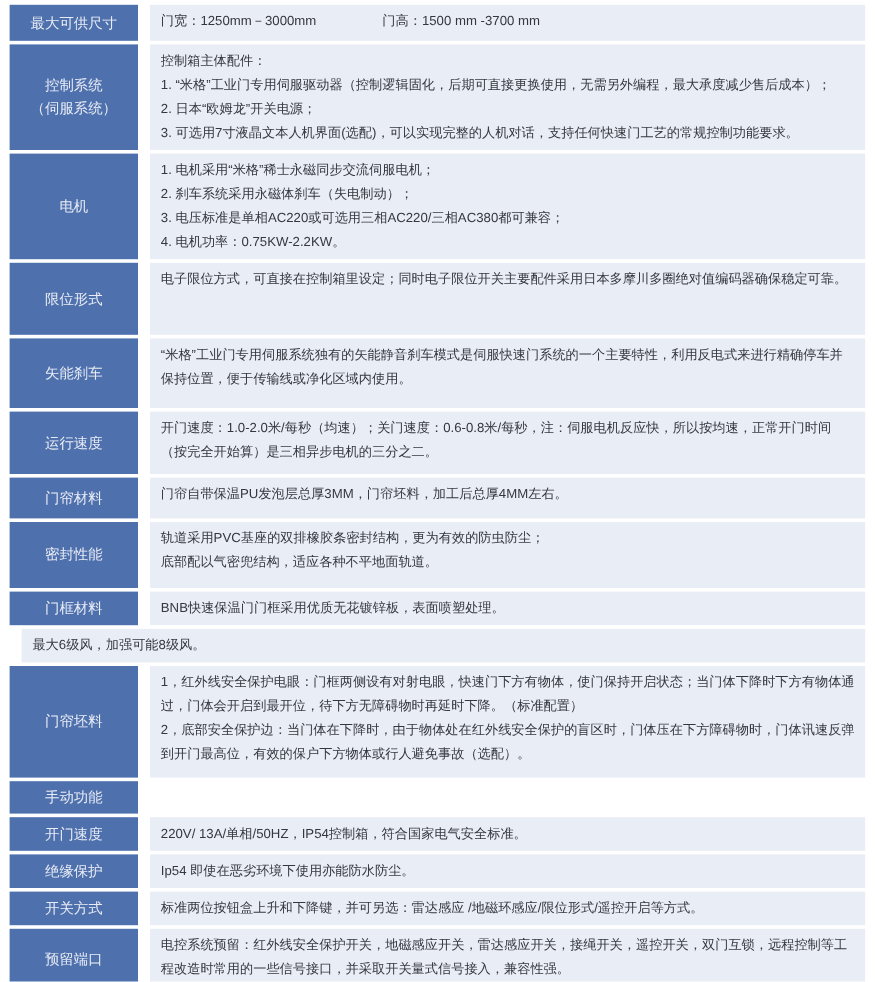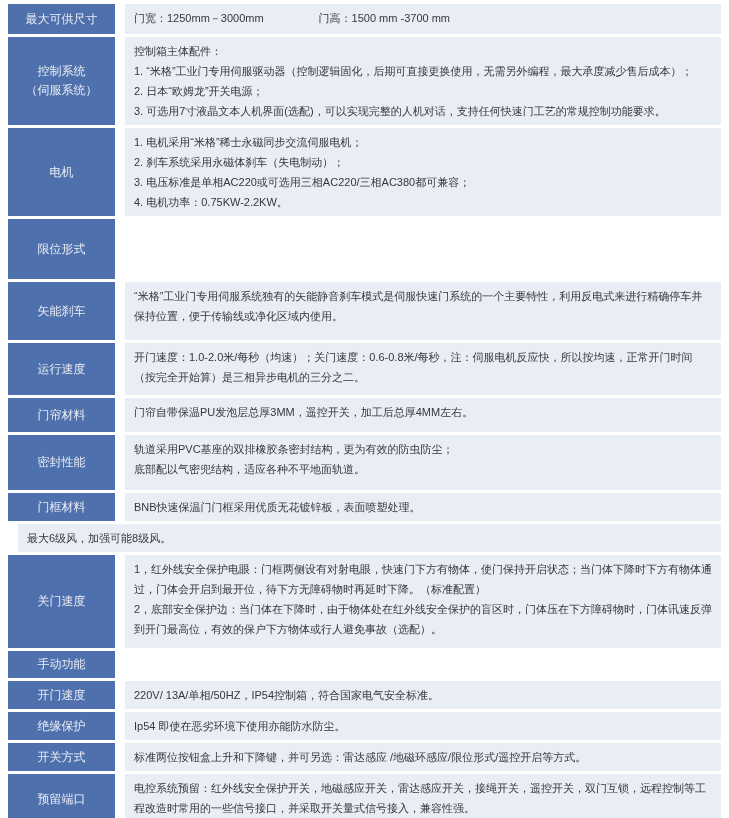--- a/index.html
+++ b/index.html
@@ -62,54 +62,55 @@
   <div class="row" style="min-height:88px">
     <div class="label">电机</div>
     <div class="content"><div>1. 电机采用“米格”稀士永磁同步交流伺服电机；
 2. 刹车系统采用永磁体刹车（失电制动）；
 3. 电压标准是单相AC220或可选用三相AC220/三相AC380都可兼容；
 4. 电机功率：0.75KW-2.2KW。</div></div>
   </div>
 
   <div class="row" style="min-height:60px">
     <div class="label">限位形式</div>
+    <div class="content"><div>电子限位方式，可直接在控制箱里设定；同时电子限位开关主要配件采用日本多摩川多圈绝对值编码器确保稳定可靠。</div></div>
   </div>
 
   <div class="row" style="min-height:58px">
     <div class="label">矢能刹车</div>
     <div class="content"><div>“米格”工业门专用伺服系统独有的矢能静音刹车模式是伺服快速门系统的一个主要特性，利用反电式来进行精确停车并保持位置，便于传输线或净化区域内使用。</div></div>
   </div>
 
   <div class="row" style="min-height:52px">
     <div class="label">运行速度</div>
     <div class="content"><div>开门速度：1.0-2.0米/每秒（均速）；关门速度：0.6-0.8米/每秒，注：伺服电机反应快，所以按均速，正常开门时间（按完全开始算）是三相异步电机的三分之二。</div></div>
   </div>
 
   <div class="row" style="min-height:34px">
     <div class="label">门帘材料</div>
-    <div class="content"><div>门帘自带保温PU发泡层总厚3MM，遥控开关，加工后总厚4MM左右。</div></div>
+    <div class="content"><div>门帘自带保温PU发泡层总厚3MM，门帘坯料，加工后总厚4MM左右。</div></div>
   </div>
 
   <div class="row" style="min-height:55px">
     <div class="label">密封性能</div>
     <div class="content"><div>轨道采用PVC基座的双排橡胶条密封结构，更为有效的防虫防尘；
 底部配以气密兜结构，适应各种不平地面轨道。</div></div>
   </div>
 
   <div class="row" style="min-height:27px">
     <div class="label">门框材料</div>
     <div class="content"><div>BNB快速保温门门框采用优质无花镀锌板，表面喷塑处理。</div></div>
   </div>
 
   <div class="row" style="min-height:26px">
     <div class="content"><div>最大6级风，加强可能8级风。</div></div>
   </div>
 
   <div class="row" style="min-height:93px">
-    <div class="label">关门速度</div>
+    <div class="label">门帘坯料</div>
     <div class="content"><div>1，红外线安全保护电眼：门框两侧设有对射电眼，快速门下方有物体，使门保持开启状态；当门体下降时下方有物体通过，门体会开启到最开位，待下方无障碍物时再延时下降。（标准配置）
 2，底部安全保护边：当门体在下降时，由于物体处在红外线安全保护的盲区时，门体压在下方障碍物时，门体讯速反弹到开门最高位，有效的保户下方物体或行人避免事故（选配）。</div></div>
   </div>
 
   <div class="row" style="min-height:27px">
     <div class="label">手动功能</div>
   </div>
 
   <div class="row" style="min-height:27px">
     <div class="label">开门速度</div>

